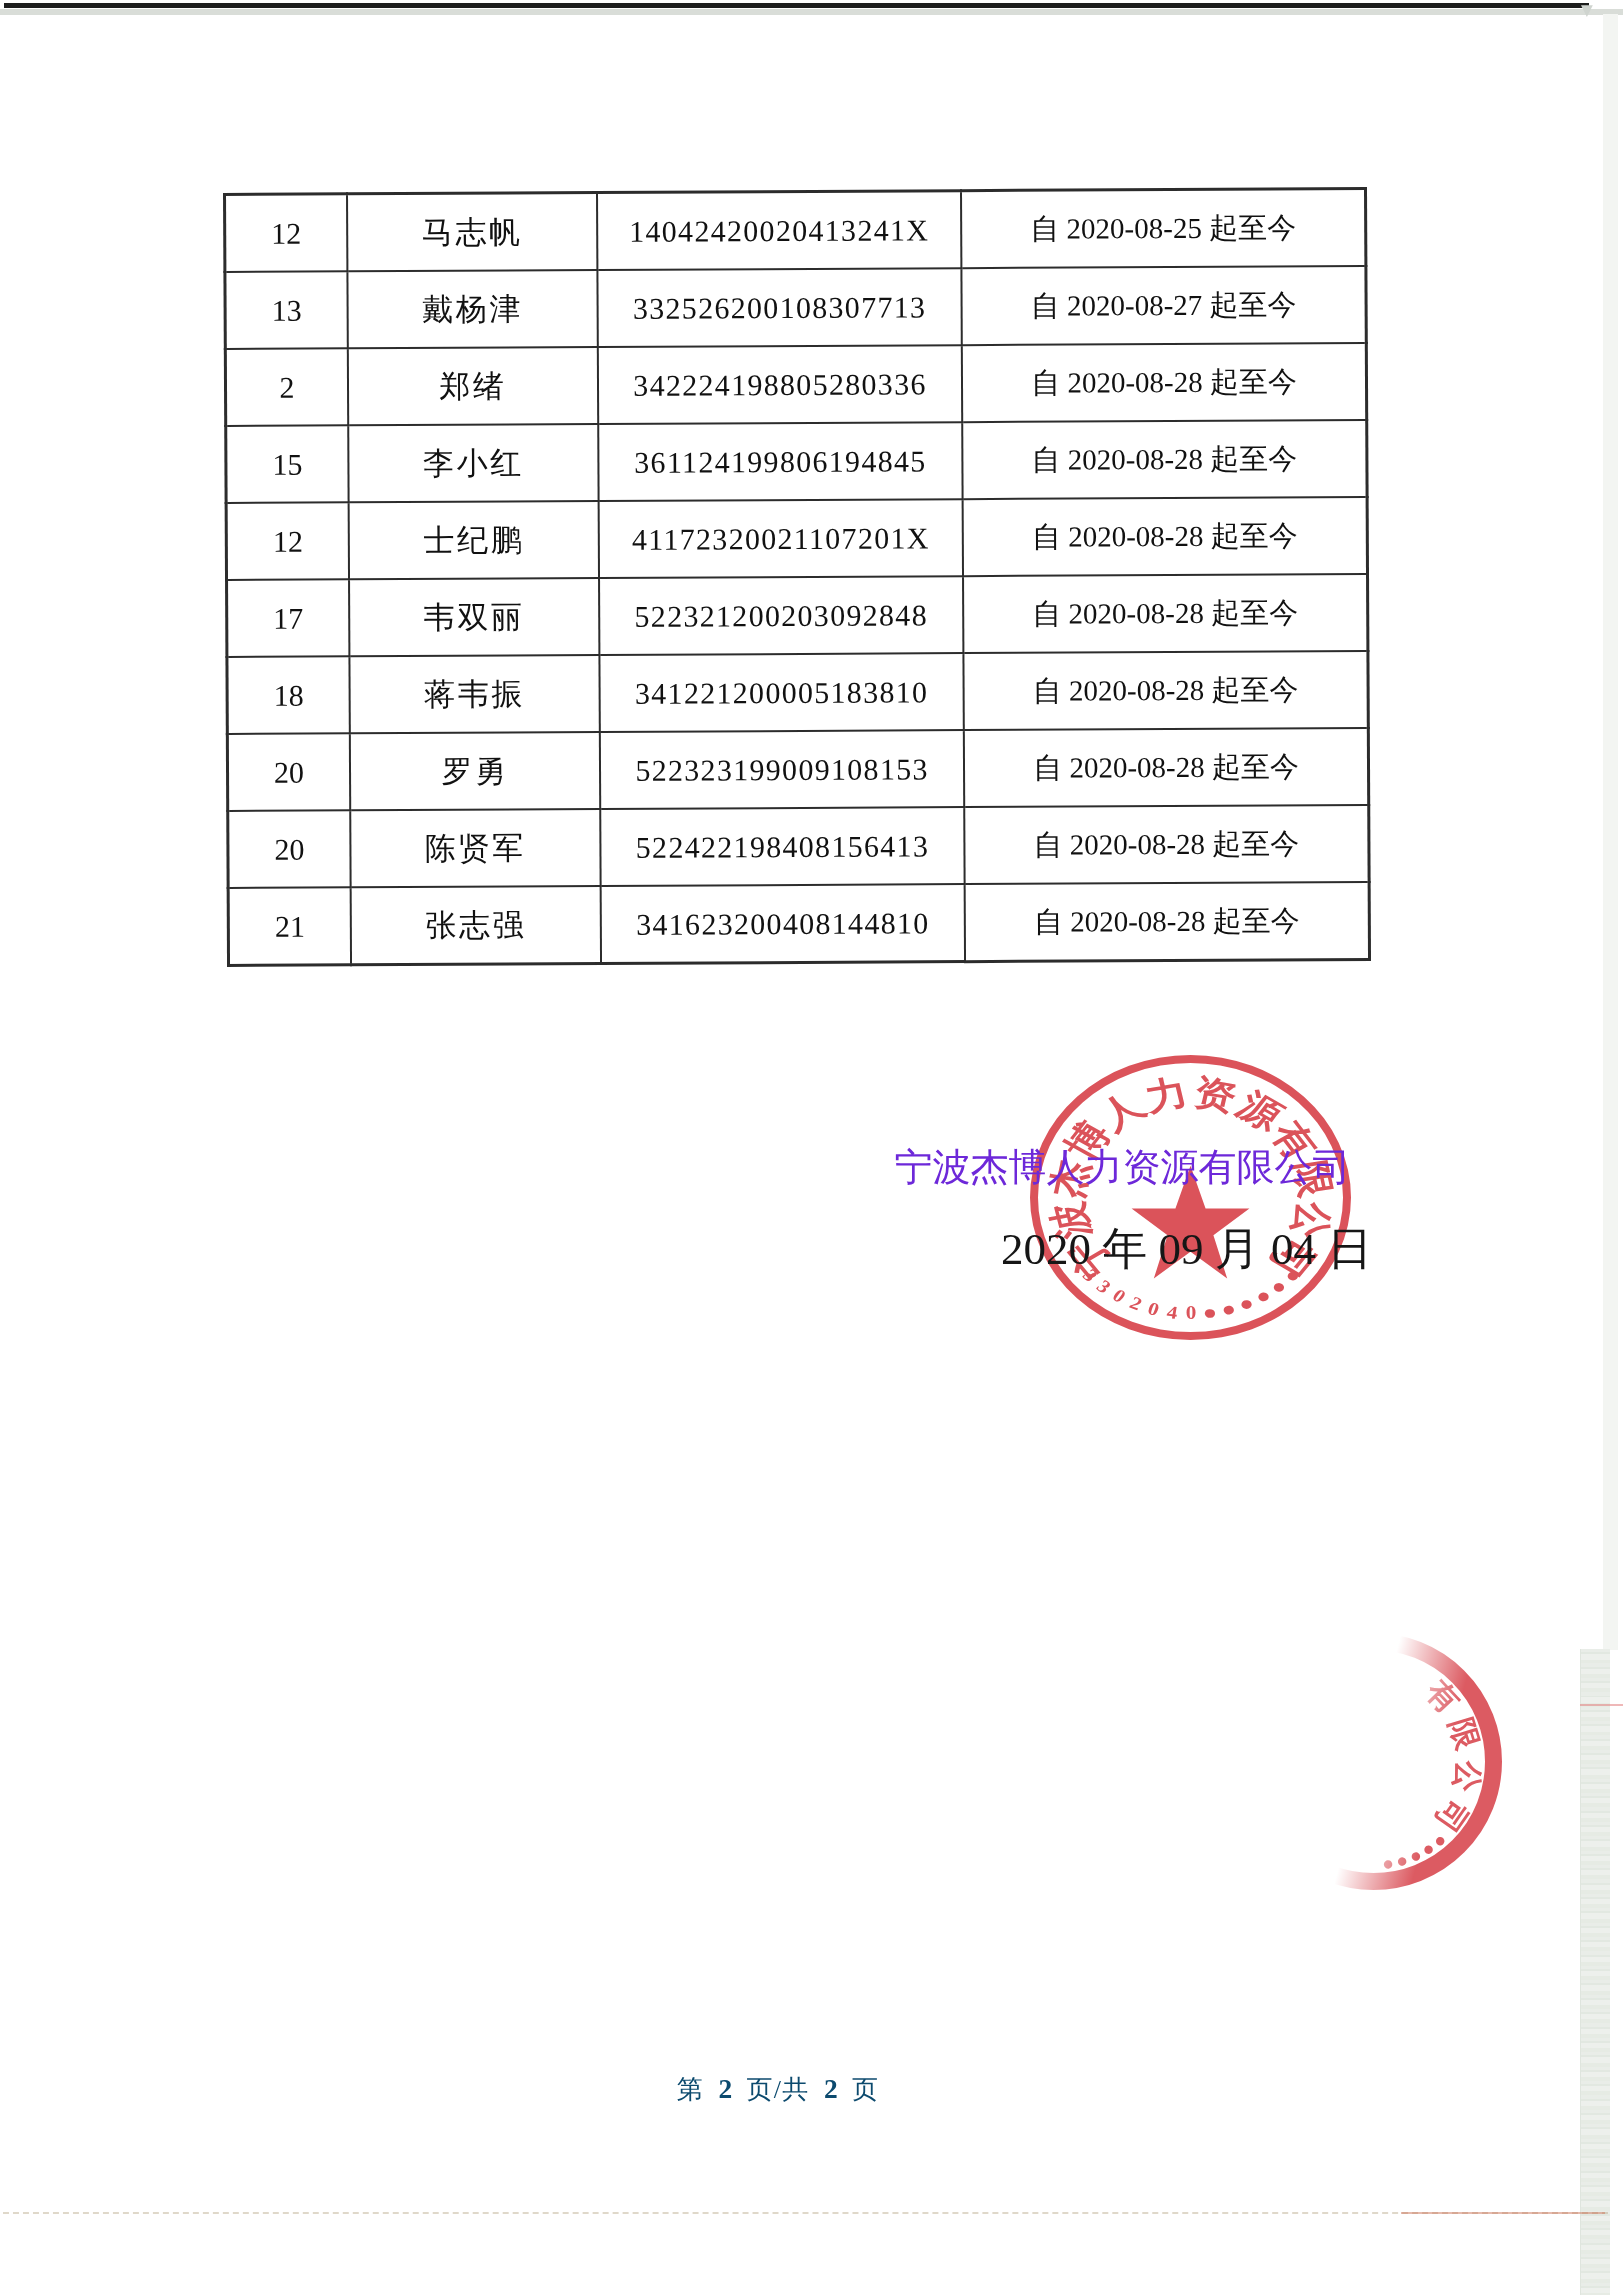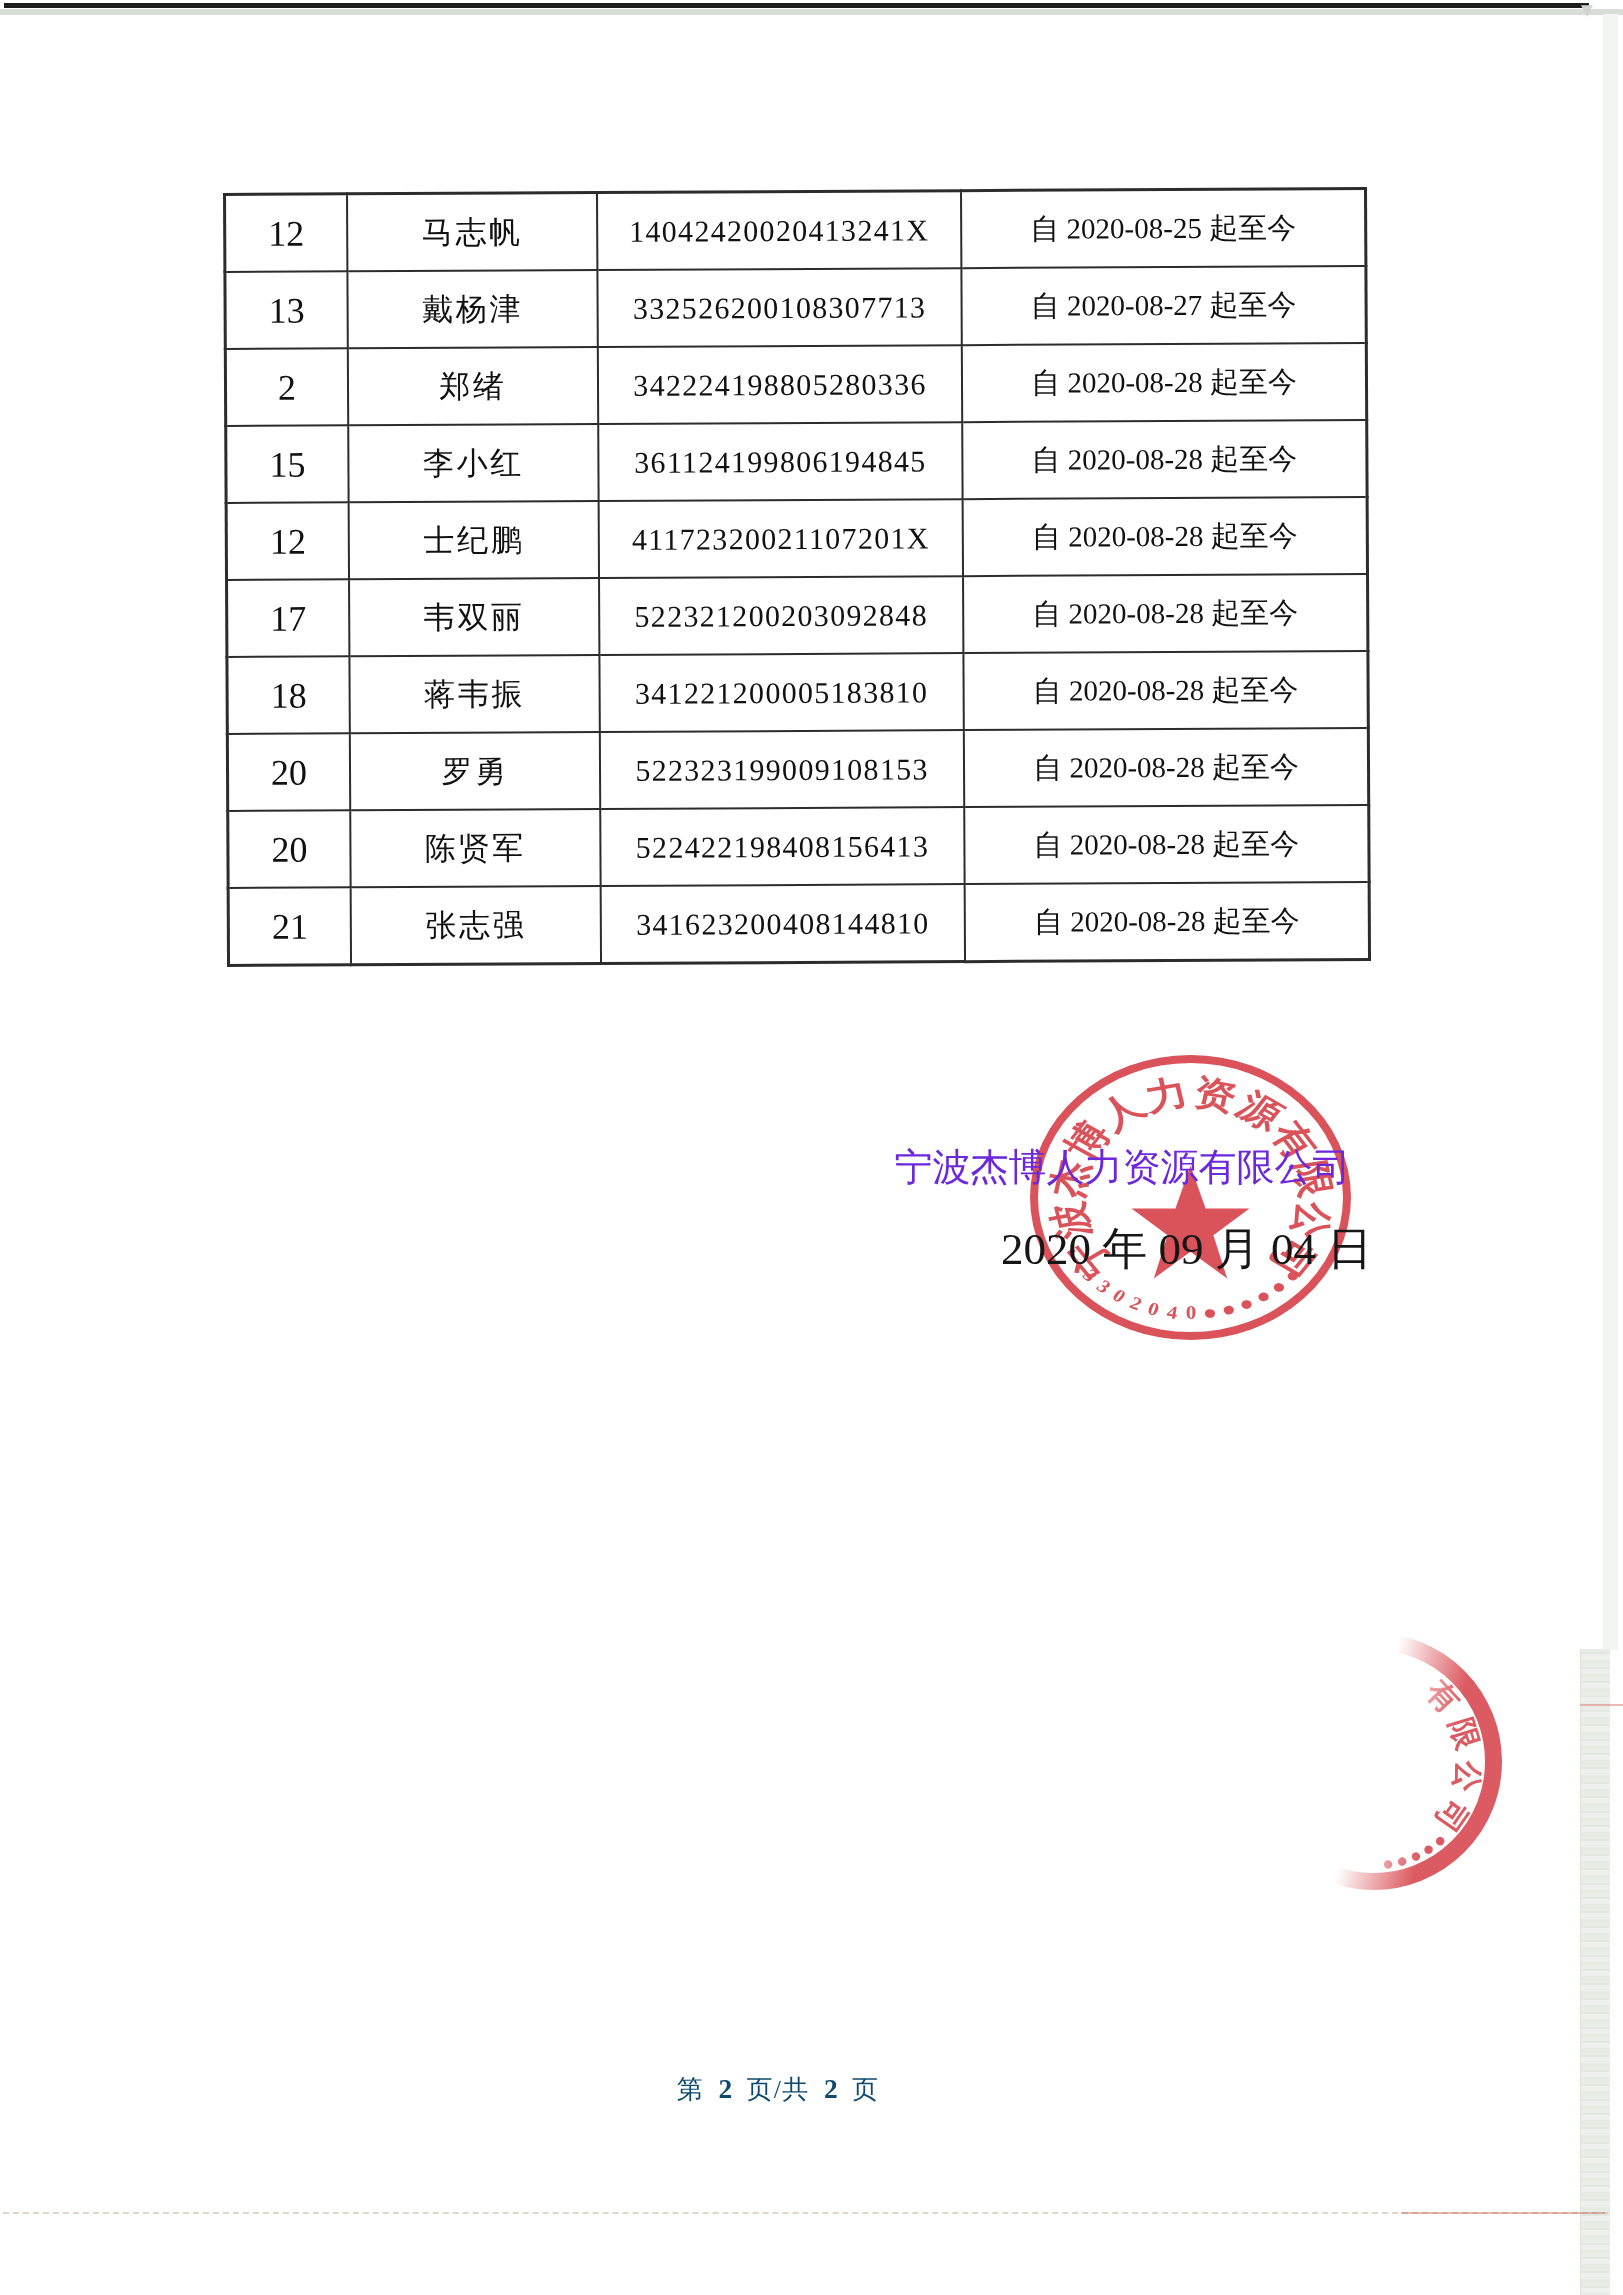--- a/index.html
+++ b/index.html
@@ -20,21 +20,21 @@
   .bottom-dashed{position:absolute;left:2.6px;top:2212px;width:1605px;height:0;
     border-top:2px dashed rgba(185,168,138,.45);}
   .bottom-dashed-red{position:absolute;left:1401px;top:2212px;width:204px;height:2px;background:rgba(205,118,92,.5);}
   
   .roster-table-wrap{position:absolute;left:223px;top:193px;transform:rotate(-0.3deg);transform-origin:left top;}
   table.roster{border-collapse:collapse;border:3.3px solid #2c2c2c;}
   table.roster td{
     border:2.6px solid #2c2c2c;height:75px;text-align:center;vertical-align:middle;
     padding:0;color:#111;
   }
-  td.c-no{width:120px;font-size:36px;}
+  td.c-no{width:120px;font-size:30px;}
   td.c-name{width:248px;font-size:31px;letter-spacing:2.6px;}
   td.c-id{width:362px;font-size:30px;letter-spacing:1.3px;}
   td.c-period{width:402px;font-size:29px;}
   
   .stamp1{position:absolute;left:1030px;top:1055px;width:321px;height:285px;opacity:.92;}
   .stamp1 .ring{position:absolute;inset:0;border:8.5px solid currentColor;border-radius:50%;}
   .arc-wrap{position:absolute;left:50%;top:50%;width:0;height:0;}
   .arc-wrap span{
     position:absolute;left:-21px;top:-21px;width:42px;height:42px;
     display:flex;align-items:center;justify-content:center;

